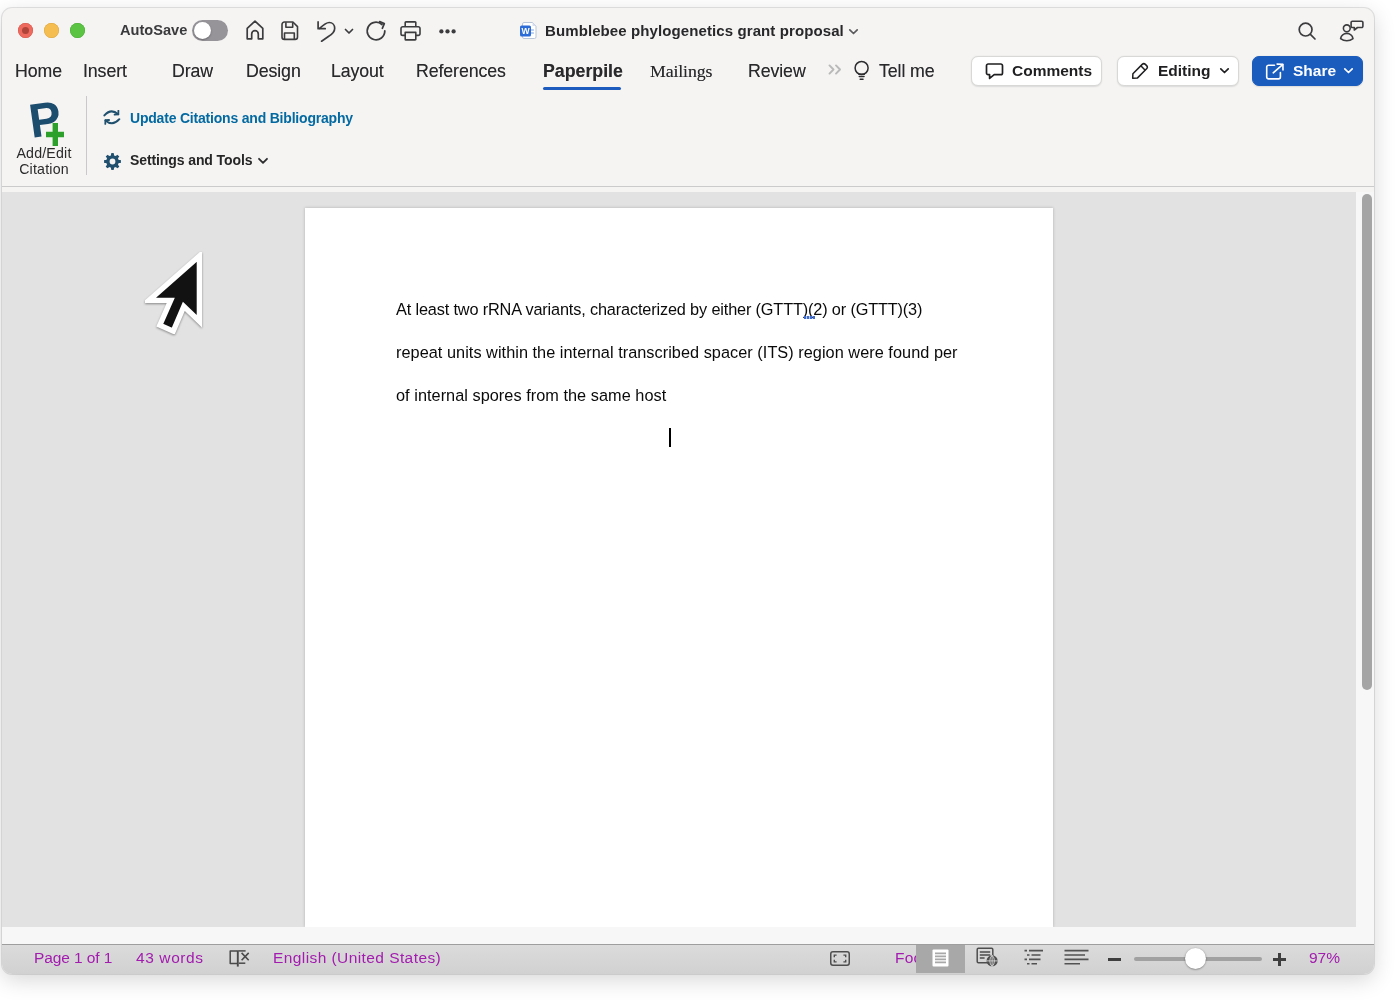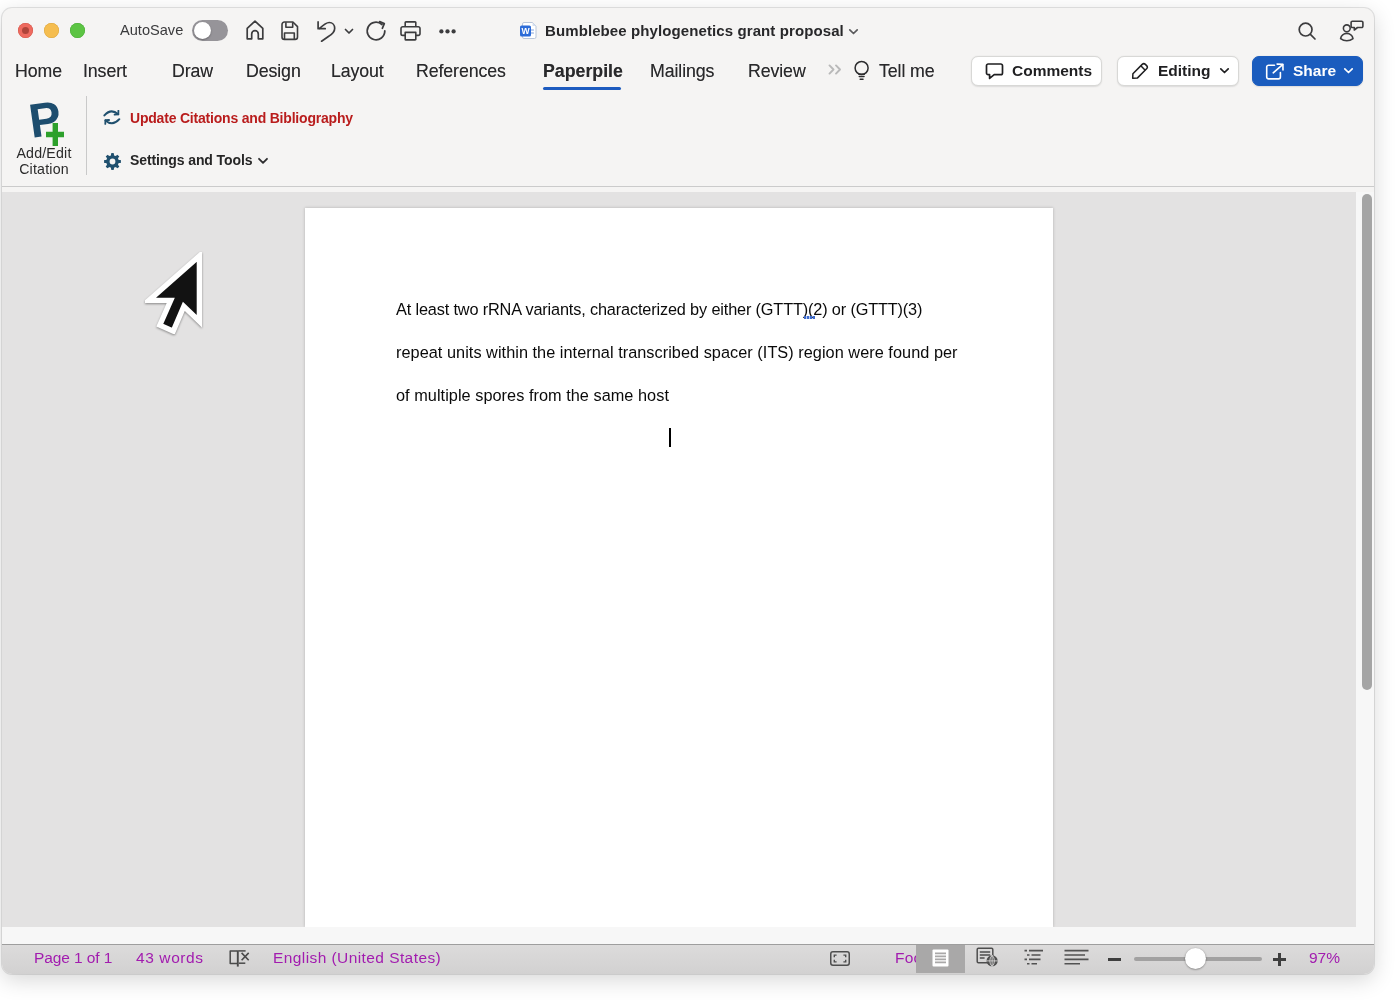--- a/index.html
+++ b/index.html
@@ -24,21 +24,21 @@
 </head>
 <body>
 <div id="root">
   <div id="win"></div>
 
   <div class="tl" style="left:17.5px; background:#ee6a5f; box-shadow:inset 0 0 0 0.5px #d35548;"></div>
   <div class="abs" style="left:21.5px; top:27px; width:7px; height:7px; border-radius:50%; background:#7c241c; opacity:.55;"></div>
   <div class="tl" style="left:43.5px; background:#f5bd4f; box-shadow:inset 0 0 0 0.5px #dba53c;"></div>
   <div class="tl" style="left:69.5px; background:#5cc443; box-shadow:inset 0 0 0 0.5px #47ab33;"></div>
 
-  <div class="abs" style="left:120px; top:22px; font-size:14.6px; color:#3a3a3c;">AutoSave</div>
+  <div class="abs" style="left:120px; top:22px; font-size:14.6px; color:#3a3a3c;font-weight:bold;">AutoSave</div>
   <div class="abs" style="left:192px; top:20px; width:36px; height:21px; border-radius:11px; background:#969499;">
     <div class="abs" style="left:2px; top:2px; width:17px; height:17px; border-radius:50%; background:#fff; box-shadow:0 1px 2px rgba(0,0,0,.3);"></div>
   </div>
 
   <div class="abs" id="icon-home" style="left:245px; top:19px;">
     <svg width="20" height="21" viewBox="0 0 20 21" fill="none" stroke="#3c3c3e" stroke-width="1.7" stroke-linejoin="round">
         <path d="M2.2 19.8 V9.4 L10 2.2 L17.8 9.4 V19.8 H13.3 V14.9 a3.3 3.3 0 0 0-6.6 0 V19.8 Z"></path>
       </svg>
   </div>
   <div class="abs" id="icon-save" style="left:280px; top:20.5px;">
@@ -114,21 +114,21 @@
   </div>
 
   <div class="tab" style="left:15px;">Home</div>
   <div class="tab" style="left:83px;">Insert</div>
   <div class="tab" style="left:172px;">Draw</div>
   <div class="tab" style="left:246px;">Design</div>
   <div class="tab" style="left:331px;">Layout</div>
   <div class="tab" style="left:416px;">References</div>
   <div class="tab" style="left:543px; font-weight:700; letter-spacing:0;">Paperpile</div>
   <div class="abs" style="left:543px; top:86.5px; width:78px; height:3.2px; border-radius:1.5px; background:#1d5bbf;"></div>
-  <div class="tab" style="left:650px;">Mailings</div>
+  <div class="tab" style="left:650px;font-family:Liberation Serif, serif;">Mailings</div>
   <div class="tab" style="left:748px;">Review</div>
   <div class="abs" id="icon-chevs" style="left:828px; top:63.5px;">
     <svg width="15" height="11" viewBox="0 0 15 11" fill="none" stroke="#b9b9b9" stroke-width="1.9" stroke-linecap="round" stroke-linejoin="round">
         <path d="M1.5 1.4 L5.5 5.5 L1.5 9.6"></path>
         <path d="M8 1.4 L12 5.5 L8 9.6"></path>
       </svg>
   </div>
   <div class="abs" id="icon-bulb" style="left:854px; top:59.5px;">
     <svg width="16" height="21" viewBox="0 0 16 21" fill="none" stroke="#2c2c2e" stroke-width="1.5" stroke-linecap="round">
         <circle cx="7.6" cy="8" r="6.5"></circle>
@@ -182,21 +182,21 @@
   <div class="abs" style="left:86px; top:96px; width:1px; height:79px; background:#c9c9c9;"></div>
 
   <div class="abs" id="icon-sync" style="left:103px; top:110px;">
     <svg width="18" height="15" viewBox="0 0 18 15" fill="none" stroke="#20506e" stroke-width="2" stroke-linecap="round" stroke-linejoin="round">
         <path d="M1.4 5.4 Q8 -2.1 15.2 4.2"></path>
         <path d="M15.4 0.7 L15.3 4.4 L11.6 4.6" stroke-width="1.8"></path>
         <path d="M16.3 9.2 Q9.7 16.7 2.5 10.4"></path>
         <path d="M2.3 13.9 L2.4 10.2 L6.1 10.0" stroke-width="1.8"></path>
       </svg>
   </div>
-  <div class="abs" style="left:130px; top:110px; font-size:14px; font-weight:600; letter-spacing:-0.2px; color:#b91c1c;">Update Citations and Bibliography</div>
+  <div class="abs" style="left:130px; top:110px; font-size:14px; font-weight:600; letter-spacing:-0.2px; color:#0369a1;">Update Citations and Bibliography</div>
   <div class="abs" id="icon-gear" style="left:104px; top:152.5px;">
     <svg width="17" height="17" viewBox="0 0 17 17">
         <path fill="#20506e" fill-rule="evenodd" d="M7.12 0.21A8.4 8.4 0 0 1 9.88 0.21L10.03 2.39A6.3 6.3 0 0 1 11.74 3.10L13.38 1.67A8.4 8.4 0 0 1 15.33 3.62L13.90 5.26A6.3 6.3 0 0 1 14.61 6.97L16.79 7.12A8.4 8.4 0 0 1 16.79 9.88L14.61 10.03A6.3 6.3 0 0 1 13.90 11.74L15.33 13.38A8.4 8.4 0 0 1 13.38 15.33L11.74 13.90A6.3 6.3 0 0 1 10.03 14.61L9.88 16.79A8.4 8.4 0 0 1 7.12 16.79L6.97 14.61A6.3 6.3 0 0 1 5.26 13.90L3.62 15.33A8.4 8.4 0 0 1 1.67 13.38L3.10 11.74A6.3 6.3 0 0 1 2.39 10.03L0.21 9.88A8.4 8.4 0 0 1 0.21 7.12L2.39 6.97A6.3 6.3 0 0 1 3.10 5.26L1.67 3.62A8.4 8.4 0 0 1 3.62 1.67L5.26 3.10A6.3 6.3 0 0 1 6.97 2.39Z M11.40 8.50 A2.9 2.9 0 1 0 5.60 8.50 A2.9 2.9 0 1 0 11.40 8.50 Z"></path>
       </svg>
   </div>
   <div class="abs" style="left:130px; top:152px; font-size:14px; font-weight:600; letter-spacing:-0.1px; color:#262626;">Settings and Tools</div>
   <div class="abs" id="icon-chev5" style="left:257px; top:157px;">
     <svg width="12" height="8" viewBox="0 0 12 8" fill="none" stroke="#2c2c2e" stroke-width="1.8" stroke-linecap="round" stroke-linejoin="round">
         <path d="M2 1.8 L6 5.8 L10 1.8"></path>
       </svg>
@@ -209,21 +209,21 @@
     <div class="abs" style="left:303px; top:16px; width:748px; height:719px; background:#fff; box-shadow:0 0 3px rgba(0,0,0,0.22);"></div>
 
     <div class="abs" style="left:0; top:735px; width:1372px; height:22px; background:#f7f7f7;"></div>
 
     <div class="abs" style="left:1354px; top:0; width:18px; height:757px; background:#f7f7f7;"></div>
     <div class="abs" style="left:1360px; top:2px; width:10px; height:496px; border-radius:5px; background:#a5a5a5;"></div>
 
     <div class="abs" id="doctext" style="left:394px; top:95.5px; font-size:16.3px; letter-spacing:0.04px; line-height:43px; color:#0a0a0a; white-space:nowrap;">
       <div style="letter-spacing:-0.15px;">At least two rRNA variants, characterized by either (GTTT)(2) or (GTTT)(3)</div>
       <div>repeat units within the internal transcribed spacer (ITS) region were found per</div>
-      <div>of multiple spores from the same host</div>
+      <div>of internal spores from the same host</div>
     </div>
 
     <div class="abs" style="left:667px; top:236px; width:1.5px; height:19px; background:#000;"></div>
 
     <div class="abs" style="left:802px; top:124px; width:11px; height:2.6px; background:repeating-linear-gradient(90deg,#3e6cd0 0 2px,rgba(62,108,208,.35) 2px 3px);"></div>
 
     <div class="abs" id="cursor" style="left:143px; top:60px;">
       <svg width="60" height="82" viewBox="0 0 17 23" style="filter:drop-shadow(0.5px 1px 1.2px rgba(0,0,0,0.4));">
           <path d="M15.4 1 L15.4 19.5 L11 15.3 L8 22.3 L4.2 20.6 L7.3 13.6 L1.1 13.6 Z" fill="#121212" stroke="#fff" stroke-width="1.5" stroke-linejoin="miter"></path>
         </svg>

